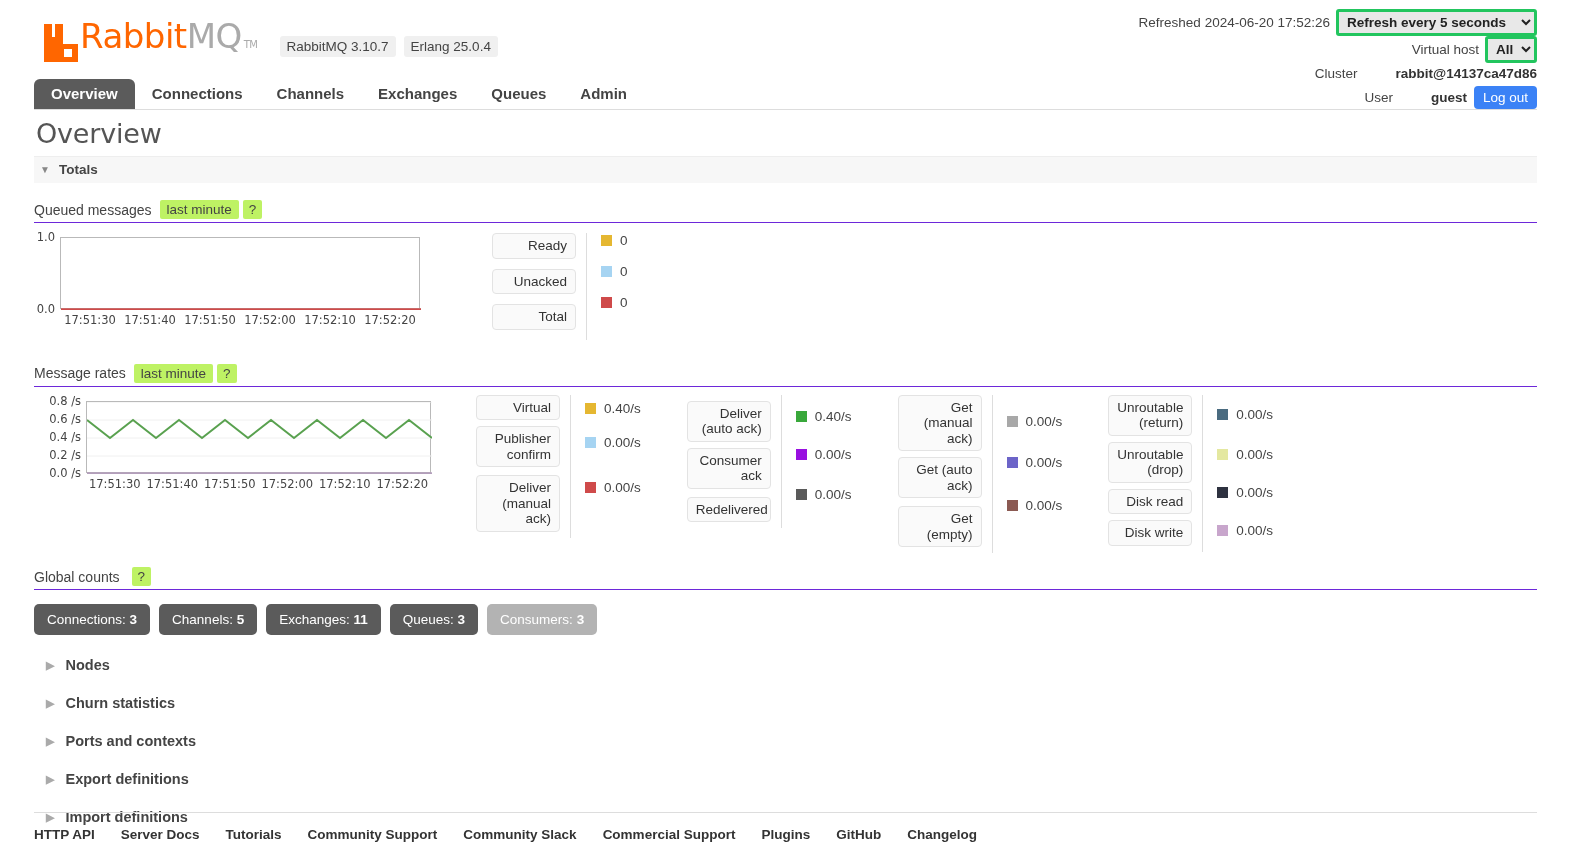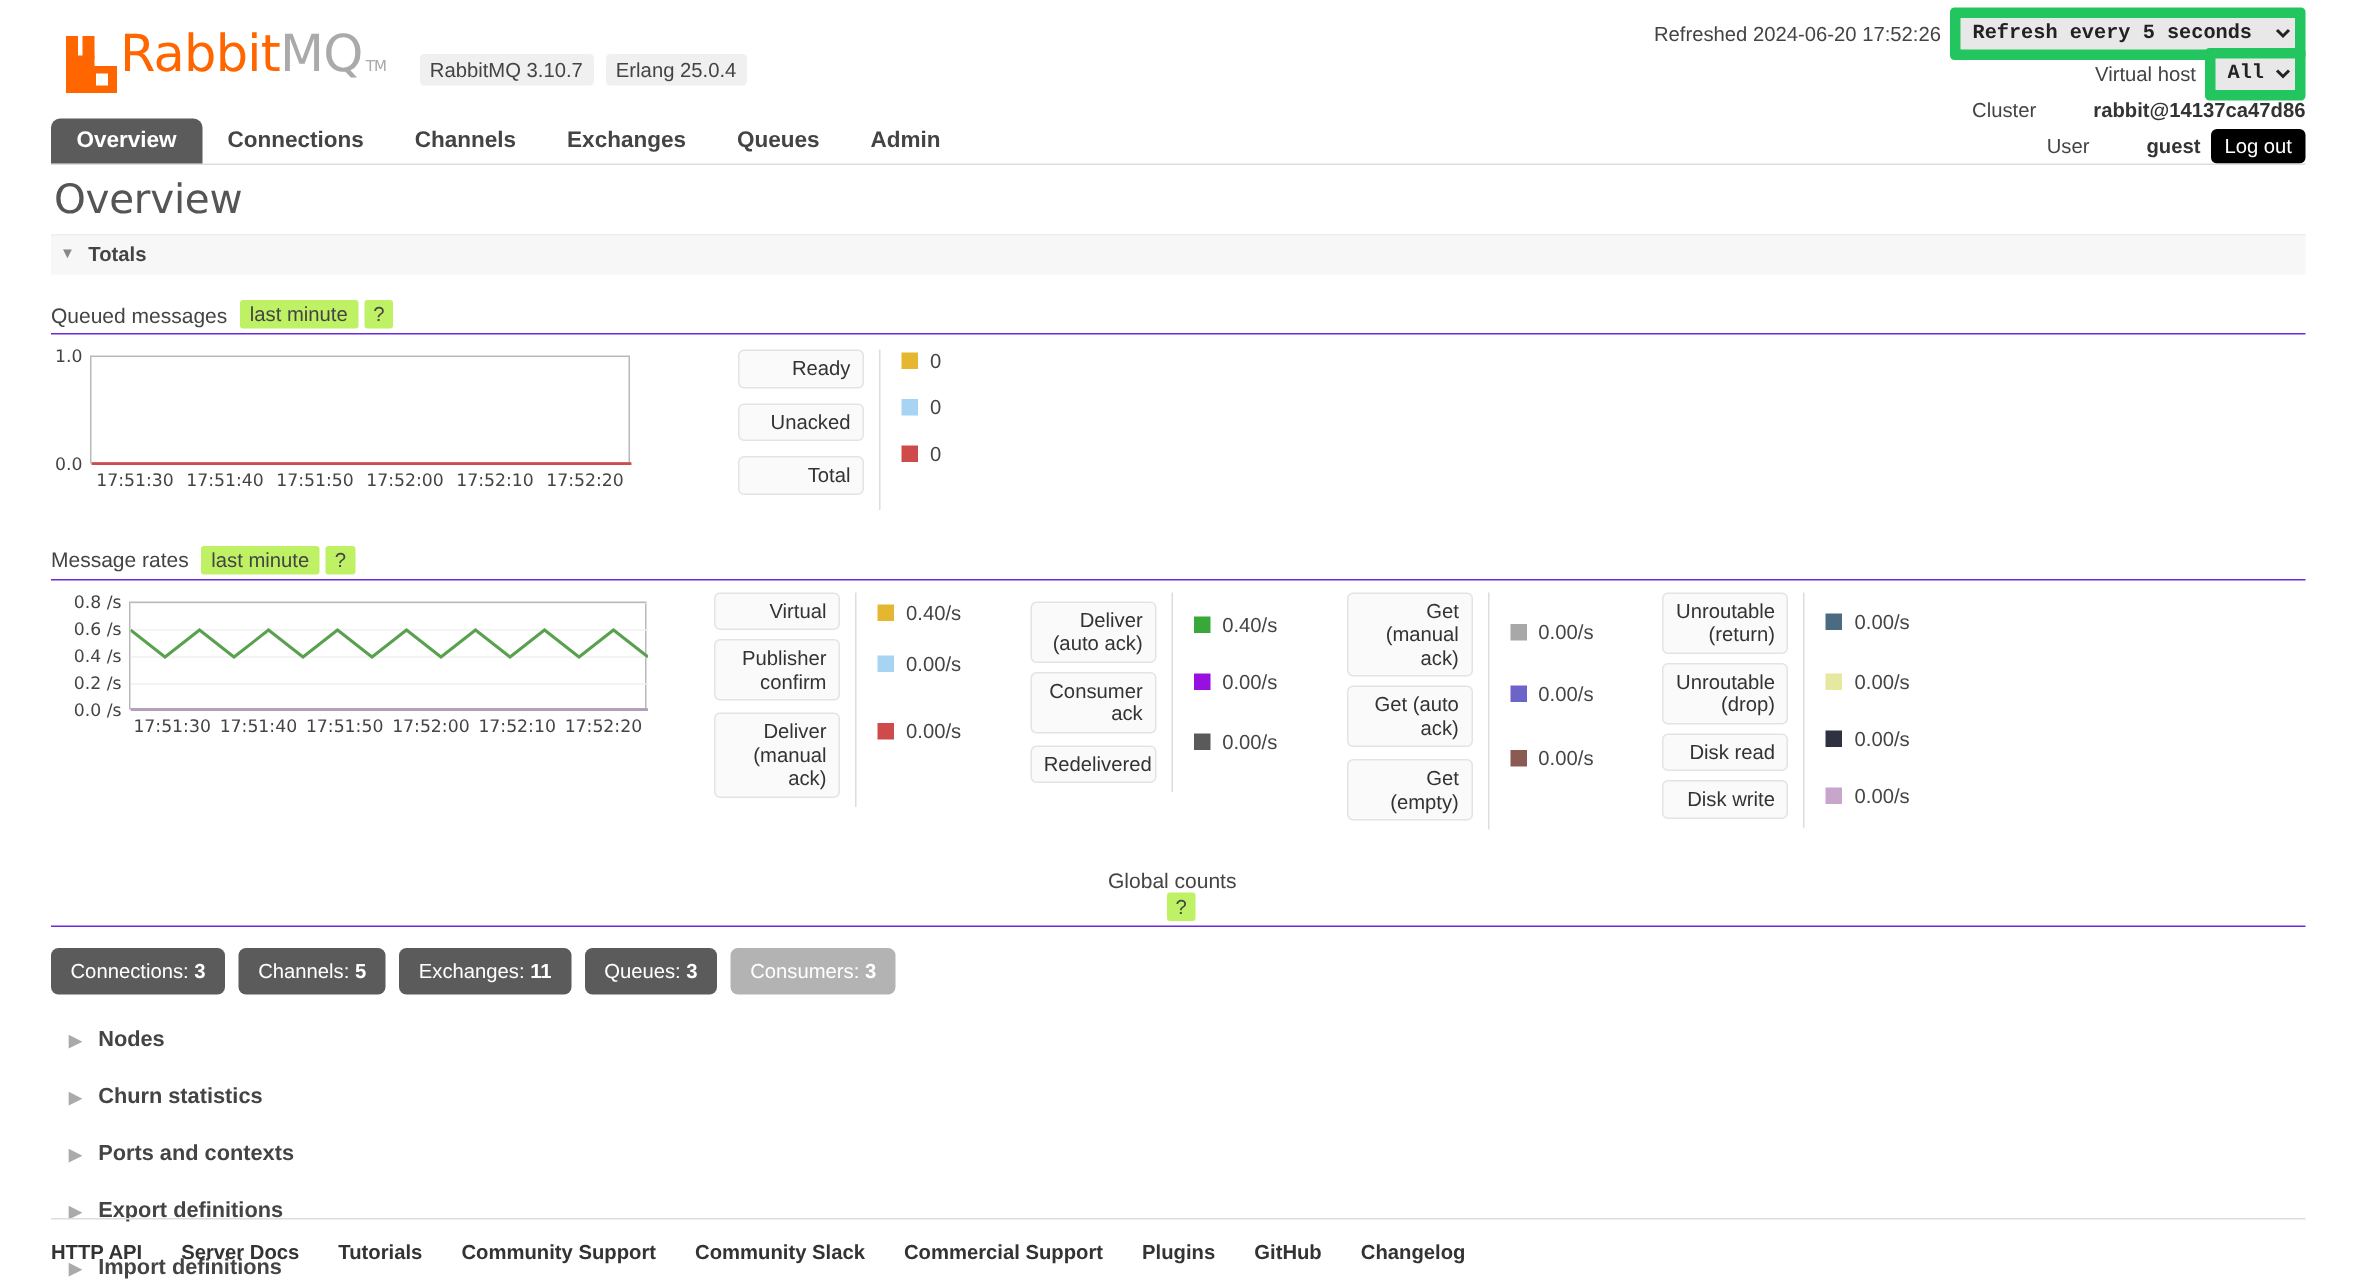--- a/index.html
+++ b/index.html
@@ -35,27 +35,27 @@
 
   
   #header-right {
     position: absolute; right: 32px; top: 10px;
     text-align: right; font-size: 13.5px; color: #444;
   }
   .hdr-row { display: flex; align-items: center; justify-content: flex-end; height: 24px; margin-bottom: 3px; }
   .hdr-label { margin-right: 6px; white-space: nowrap; }
   .hdr-strong { font-weight: bold; color: #333; margin-left: 32px; }
   select.hdr-select {
-    font-family: Liberation Mono, monospace;
+    font-family: Liberation Sans, sans-serif;
     font-size: 13.5px; font-weight: bold;
-    padding: 2px 4px; border: 7px solid #22c55e; border-radius: 3px;
+    padding: 2px 4px; border: 3px solid #22c55e; border-radius: 3px;
     background: #e8e8e8; color: #222;
   }
   .logout-btn {
-    background: #000000; color: #fff; border: none; border-radius: 4px;
+    background: #3b82f6; color: #fff; border: none; border-radius: 4px;
     font-family: "Liberation Sans", sans-serif;
     font-size: 13.5px; padding: 4px 9px; margin-left: 7px; cursor: pointer;
   }
 
   
   #tabs {
     position: absolute; left: 34px; right: 32px; top: 78px;
     border-bottom: 1px solid #ddd; height: 32px;
     display: flex; align-items: flex-end;
   }
@@ -386,21 +386,21 @@
             </div>
             <div class="lg-val" style="margin-top: 17px;">
               <span class="sw" style="background: rgb(200, 166, 204);"></span>
               <span>0.00/s</span>
             </div>
           </div>
         </div>
       </div>
   </div>
 
-  <div class="sub-head" style="margin-top:26px;flex-direction:column;">
+  <div class="sub-head" style="margin-top:14px;">
     <span class="sub-head-title">Global counts</span>
     <span class="chip q">?</span>
   </div>
   <div class="counts-row" id="counts-row">
       <div class="count-badge"><span>Connections:</span> <b> 3</b></div>
       <div class="count-badge"><span>Channels:</span> <b> 5</b></div>
       <div class="count-badge"><span>Exchanges:</span> <b> 11</b></div>
       <div class="count-badge"><span>Queues:</span> <b> 3</b></div>
       <div class="count-badge disabled"><span>Consumers:</span> <b> 3</b></div>
     </div>

